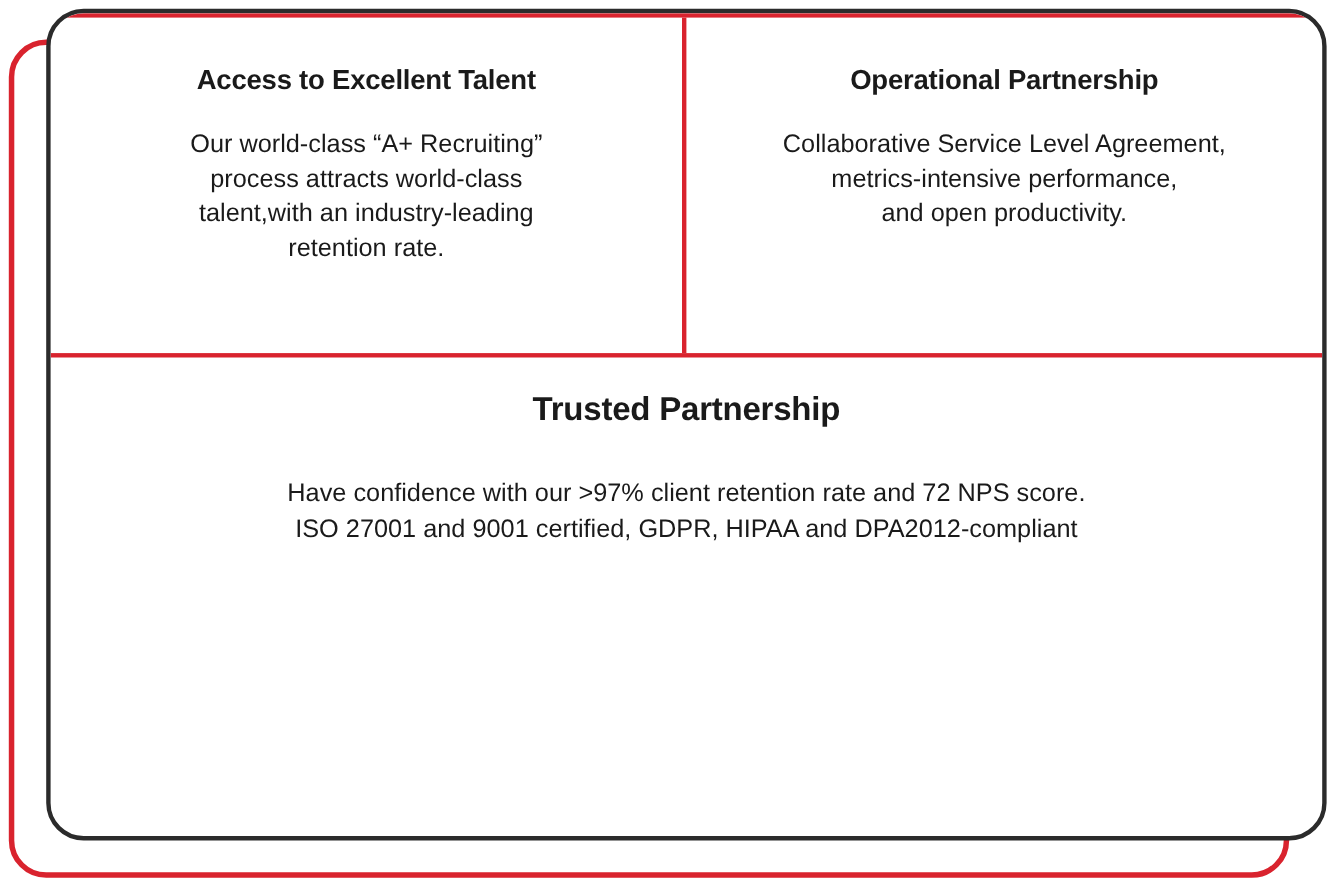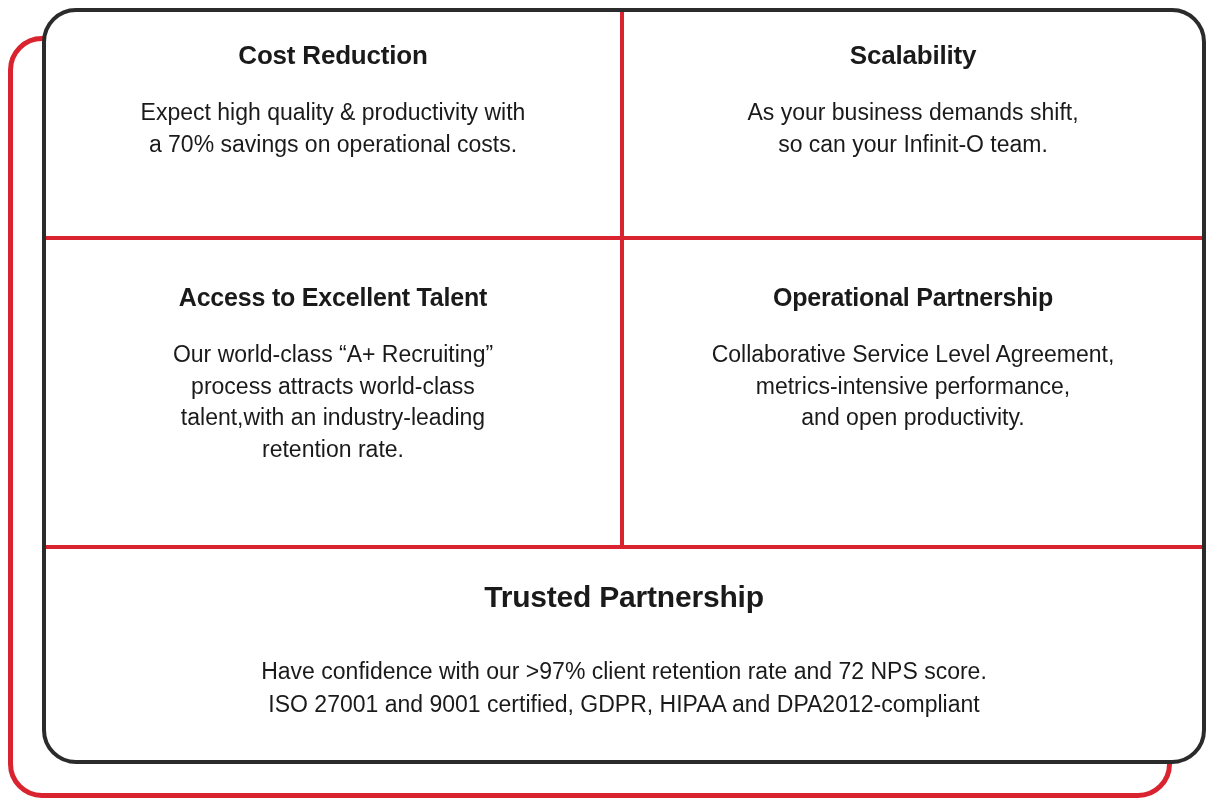--- a/index.html
+++ b/index.html
@@ -108,32 +108,20 @@
 </head>
 <body>
 
 <div id="diagram-wrap">
 
   <div id="red-frame"></div>
 
   <div id="dark-frame">
     <div class="grid">
 
-      <div class="row row-1">
-        <div class="cell cell-left">
-          <div class="cell-title">Cost Reduction</div>
-          <div class="cell-body">Expect high quality &amp; productivity with
-a 70% savings on operational costs.</div>
-        </div>
-        <div class="cell cell-right">
-          <div class="cell-title">Scalability</div>
-          <div class="cell-body">As your business demands shift,
-so can your Infinit-O team.</div>
-        </div>
-      </div>
 
       <div class="row row-2">
         <div class="cell cell-left">
           <div class="cell-title">Access to Excellent Talent</div>
           <div class="cell-body">Our world-class “A+ Recruiting”
 process attracts world-class
 talent,with an industry-leading
 retention rate.</div>
         </div>
         <div class="cell cell-right">

